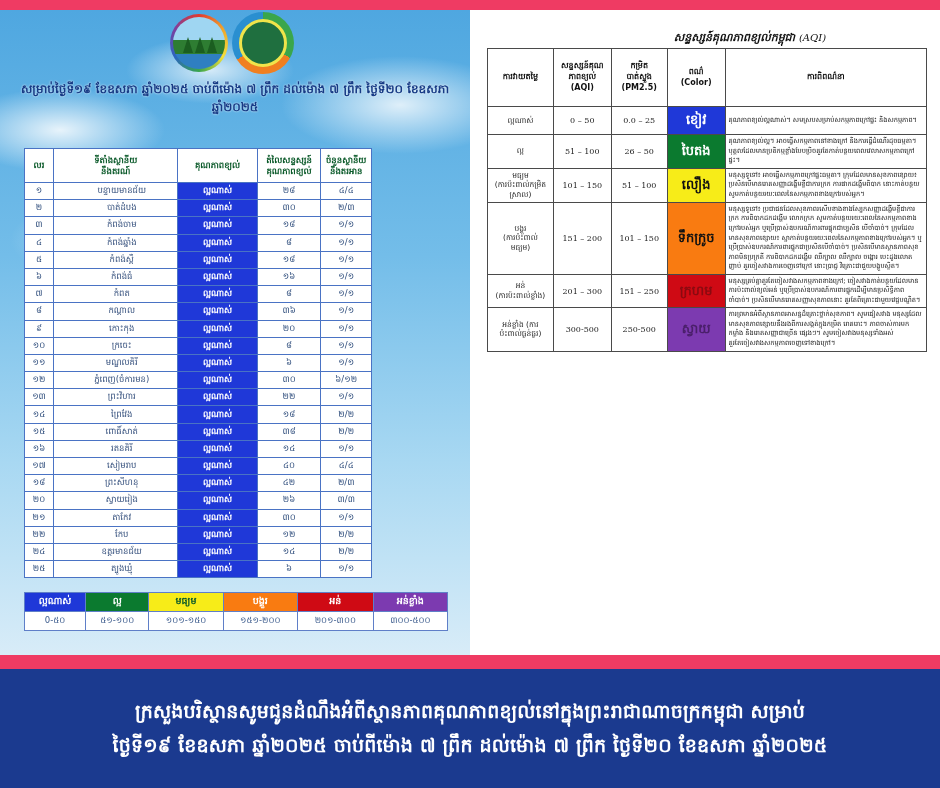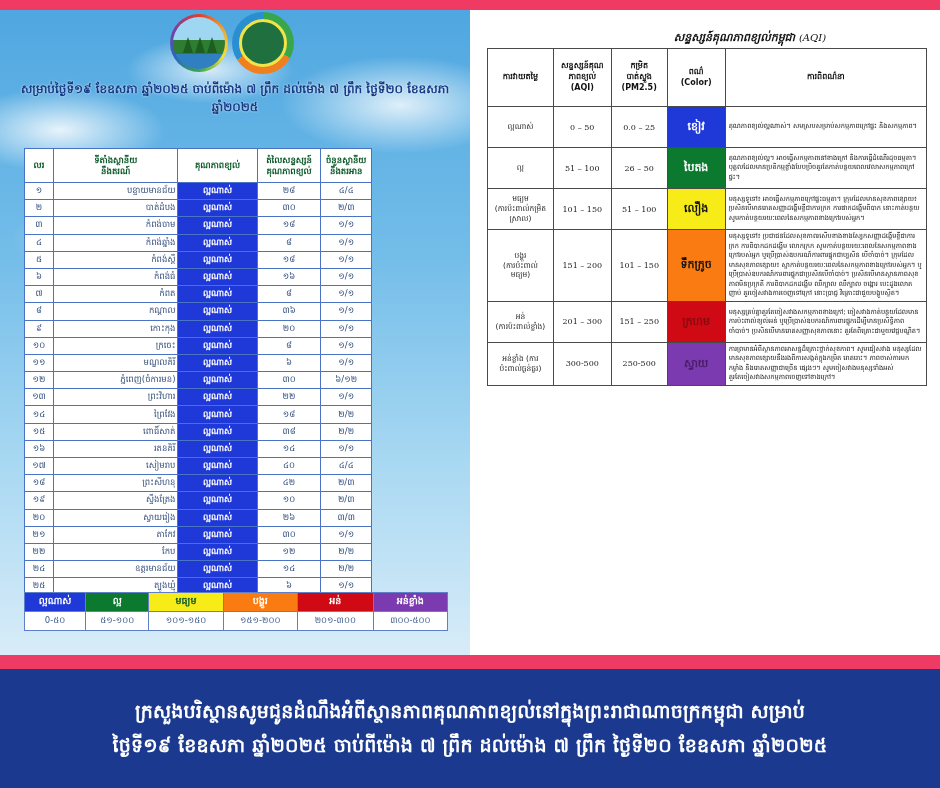--- a/index.html
+++ b/index.html
@@ -53,21 +53,21 @@
   .hdr-l3{ font-size:12px; font-weight:bold; color:#163b86; margin-top:3px;
            text-shadow:0 0 2px #fff; }
 
   
   .lt{ position:absolute; left:24px; top:148px; width:348px;
        border-collapse:collapse; background:#fff; font-size:8.5px; }
   .lt th, .lt td{ border:1px solid #4a73c4; padding:1px 2px; }
   .lt th{ background:#ffffff; color:#0b5a2a; font-weight:bold; font-size:8.5px;
           line-height:1.25; text-align:center; height:34px; }
   .lt td{ height:17.2px; color:#2b4a7a; text-align:center; }
-  .lt td.nm{ text-align:right; padding-left:14px; color:#35507d; }
+  .lt td.nm{ text-align:center; padding-left:14px; color:#35507d; }
   .lt td.q{ background:#1f38d8; color:#ffffff; font-weight:bold; }
   .lt col.c1{ width:34px; } .lt col.c2{ width:150px; }
   .lt col.c3{ width:105px; } .lt col.c4{ width:78px; } .lt col.c5{ width:57px; }
 
   
   .legend{ position:absolute; left:24px; top:592px; width:424px;
            border-collapse:collapse; font-size:9px; }
   .legend td{ border:1px solid #5f7fc8; text-align:center; height:19px; }
   .legend td.lab{ font-weight:bold; color:#fff; font-size:9.5px; }
   .legend td.rng{ background:#fff; color:#3a5a8c; font-size:8.5px; }
@@ -75,21 +75,21 @@
   
   .rt-title{ position:absolute; left:470px; top:30px; width:560px; text-align:center;
              font-size:11px; font-weight:bold; color:#111;font-style:italic; }
   .rt-title .en{ font-family:"DejaVu Serif","Liberation Serif",serif; font-weight:normal; font-size:10px; }
   .rt{ position:absolute; left:487px; top:48px; width:440px;
        border-collapse:collapse; font-size:7px; background:#fff; }
   .rt th,.rt td{ border:1px solid #4a4a4a; padding:2px 3px; vertical-align:middle; }
   .rt th{ text-align:center; font-weight:bold; color:#111; font-size:8px; line-height:1.35; height:58px; }
   .rt td.cat{ text-align:center; color:#222; font-size:7.5px; line-height:1.3; }
   .rt td.num{ text-align:center; color:#222; font-family:"DejaVu Serif","Liberation Serif",serif; font-size:8px; }
-  .rt td.col{ text-align:center; font-weight:bold; font-size:11px; padding:12px; }
+  .rt td.col{ text-align:center; font-weight:bold; font-size:13px; padding:4px; }
   .rt td.desc{ color:#111; font-size:6.6px; line-height:1.45; text-align:left; }
   .rt col.r1{width:66px;} .rt col.r2{width:58px;} .rt col.r3{width:56px;}
   .rt col.r4{width:58px;} .rt col.r5{width:202px;}
 
   
   .bot-strip{ position:absolute; left:0; top:655px; width:940px; height:14px; background:#ef3b63; }
   .banner{ position:absolute; left:0; top:669px; width:940px; height:119px; background:#1b3a8f;
            display:flex; flex-direction:column; align-items:center; justify-content:center; }
   .banner div{ color:#fff; font-weight:bold; font-size:19px; line-height:1.75; text-align:center;
                letter-spacing:.2px; }
@@ -265,27 +265,20 @@
           <td>៤/៤</td>
         </tr>
         <tr>
           <td>១៨</td>
           <td class="nm">ព្រះសីហនុ</td>
           <td class="q">ល្អណាស់</td>
           <td>៤២</td>
           <td>២/៣</td>
         </tr>
         <tr>
-          <td>១៩</td>
-          <td class="nm">ស្ទឹងត្រែង</td>
-          <td class="q">ល្អណាស់</td>
-          <td>១០</td>
-          <td>២/៣</td>
-        </tr>
-        <tr>
           <td>២០</td>
           <td class="nm">ស្វាយរៀង</td>
           <td class="q">ល្អណាស់</td>
           <td>២៦</td>
           <td>៣/៣</td>
         </tr>
         <tr>
           <td>២១</td>
           <td class="nm">តាកែវ</td>
           <td class="q">ល្អណាស់</td>

